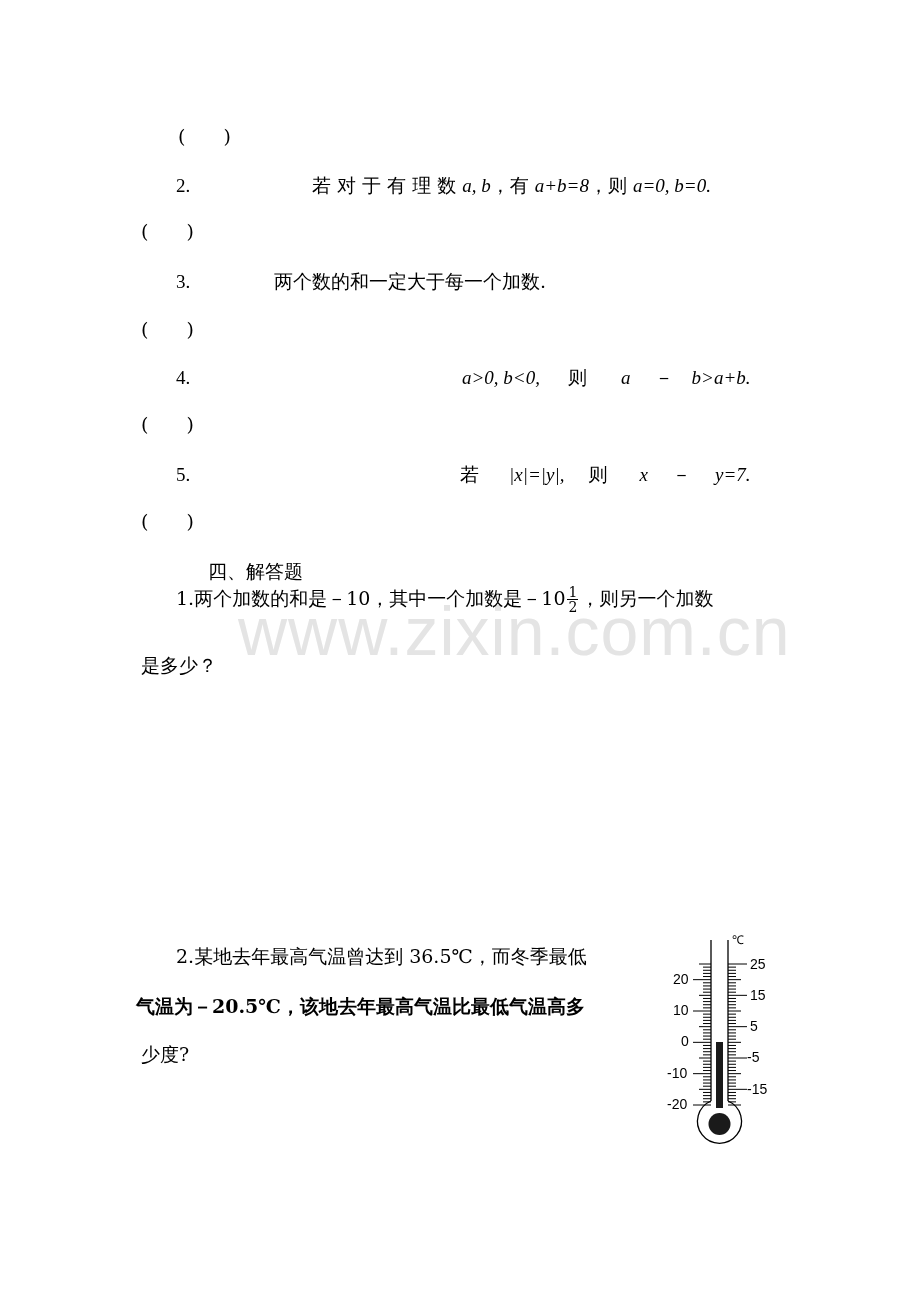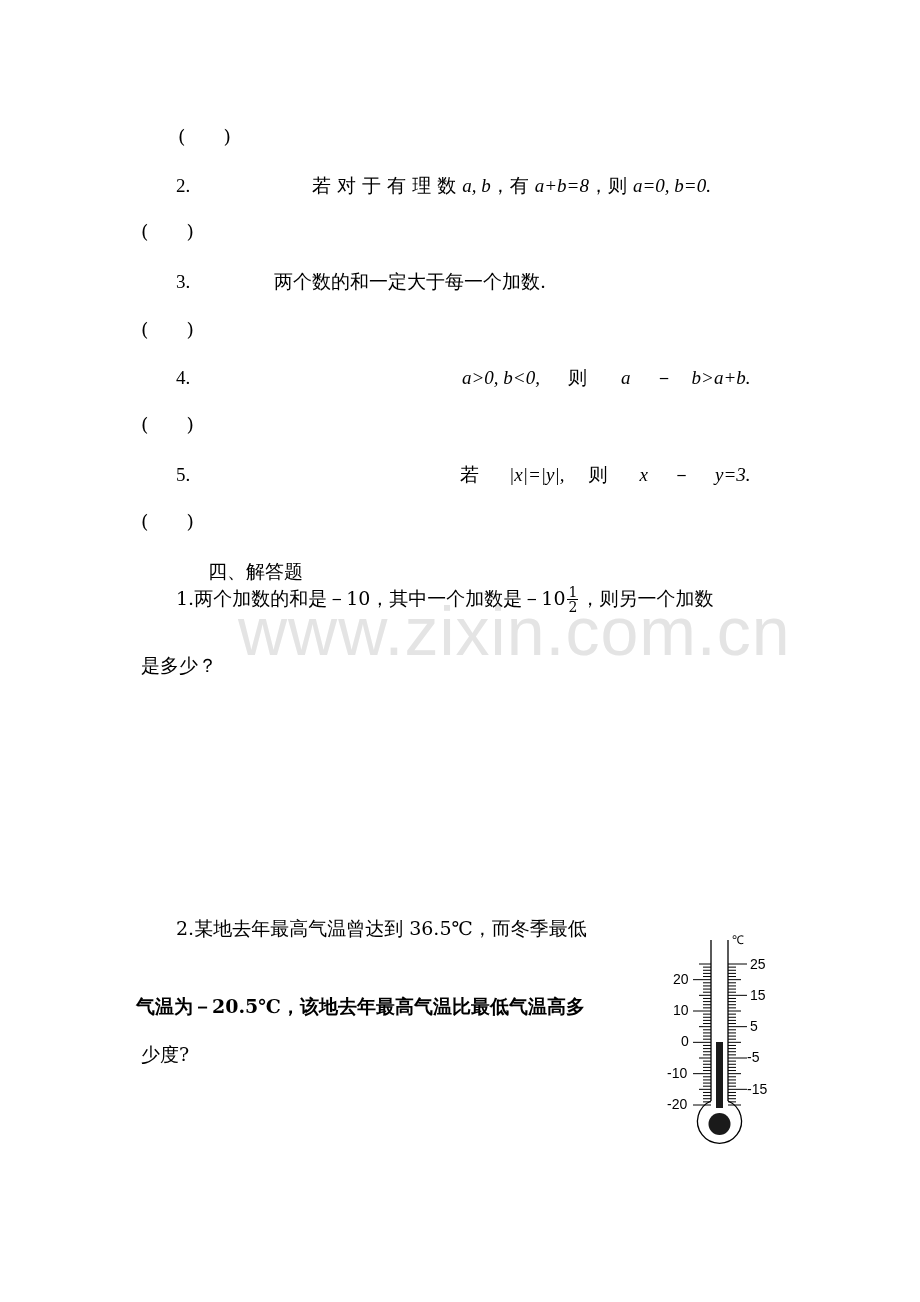--- a/index.html
+++ b/index.html
@@ -48,32 +48,32 @@
   </div>
   <div class="line" style="left:141px;top:412px;">(　　)</div>
 
   <div class="line" style="left:176px;top:462px;"><span class="num">5.</span></div>
   <div class="line" style="left:460px;top:462px;">
     <span>若</span>
     <span class="it" style="margin-left:24px;">|x|=|y|,</span>
     <span style="margin-left:18px;">则</span>
     <span class="it" style="margin-left:26px;">x</span>
     <span style="margin-left:18px;">－</span>
-    <span class="it" style="margin-left:18px;">y=3.</span>
+    <span class="it" style="margin-left:18px;">y=7.</span>
   </div>
   <div class="line" style="left:141px;top:509px;">(　　)</div>
 
   <div class="line" style="left:176px;top:559px;margin-left:32px;">四、解答题</div>
 
   <div class="line" style="left:176px;top:585px;">
     <span>1.两个加数的和是－10，其中一个加数是－10</span><span class="frac"><span class="n">1</span><span class="d">2</span></span><span>，则另一个加数</span>
   </div>
   <div class="line" style="left:141px;top:653px;">是多少？</div>
 
-  <div class="line" style="left:176px;top:916px;">2.某地去年最高气温曾达到 36.5℃，而冬季最低</div>
+  <div class="line" style="left:176px;top:944px;">2.某地去年最高气温曾达到 36.5℃，而冬季最低</div>
   <div class="line" style="left:136px;top:994px;font-weight:bold;">气温为－20.5℃，该地去年最高气温比最低气温高多</div>
   <div class="line" style="left:141px;top:1042px;">少度?</div>
 
   <div class="thermo">
     <svg width="130" height="220" viewBox="0 0 130 220">
       <g stroke="#000" stroke-width="1.3" fill="none">
         <line x1="56" y1="12" x2="56" y2="173"></line>
         <line x1="73" y1="12" x2="73" y2="173"></line>
         <path d="M56 173 A22 22 0 1 0 73 173"></path>
       </g>

